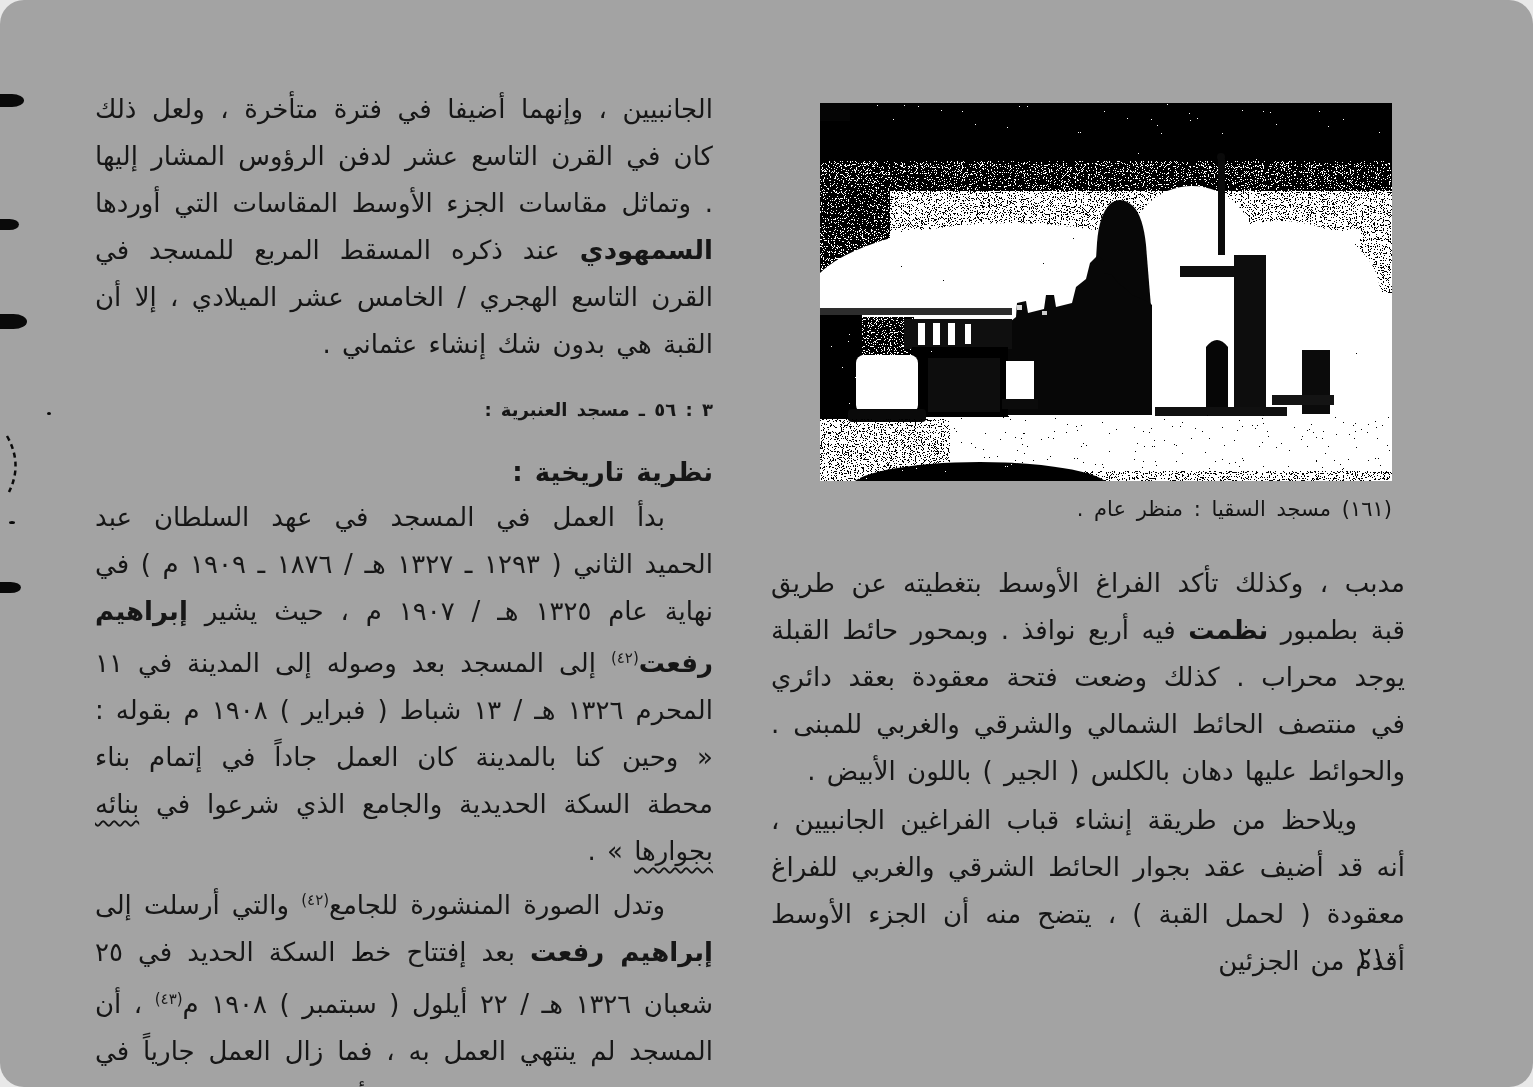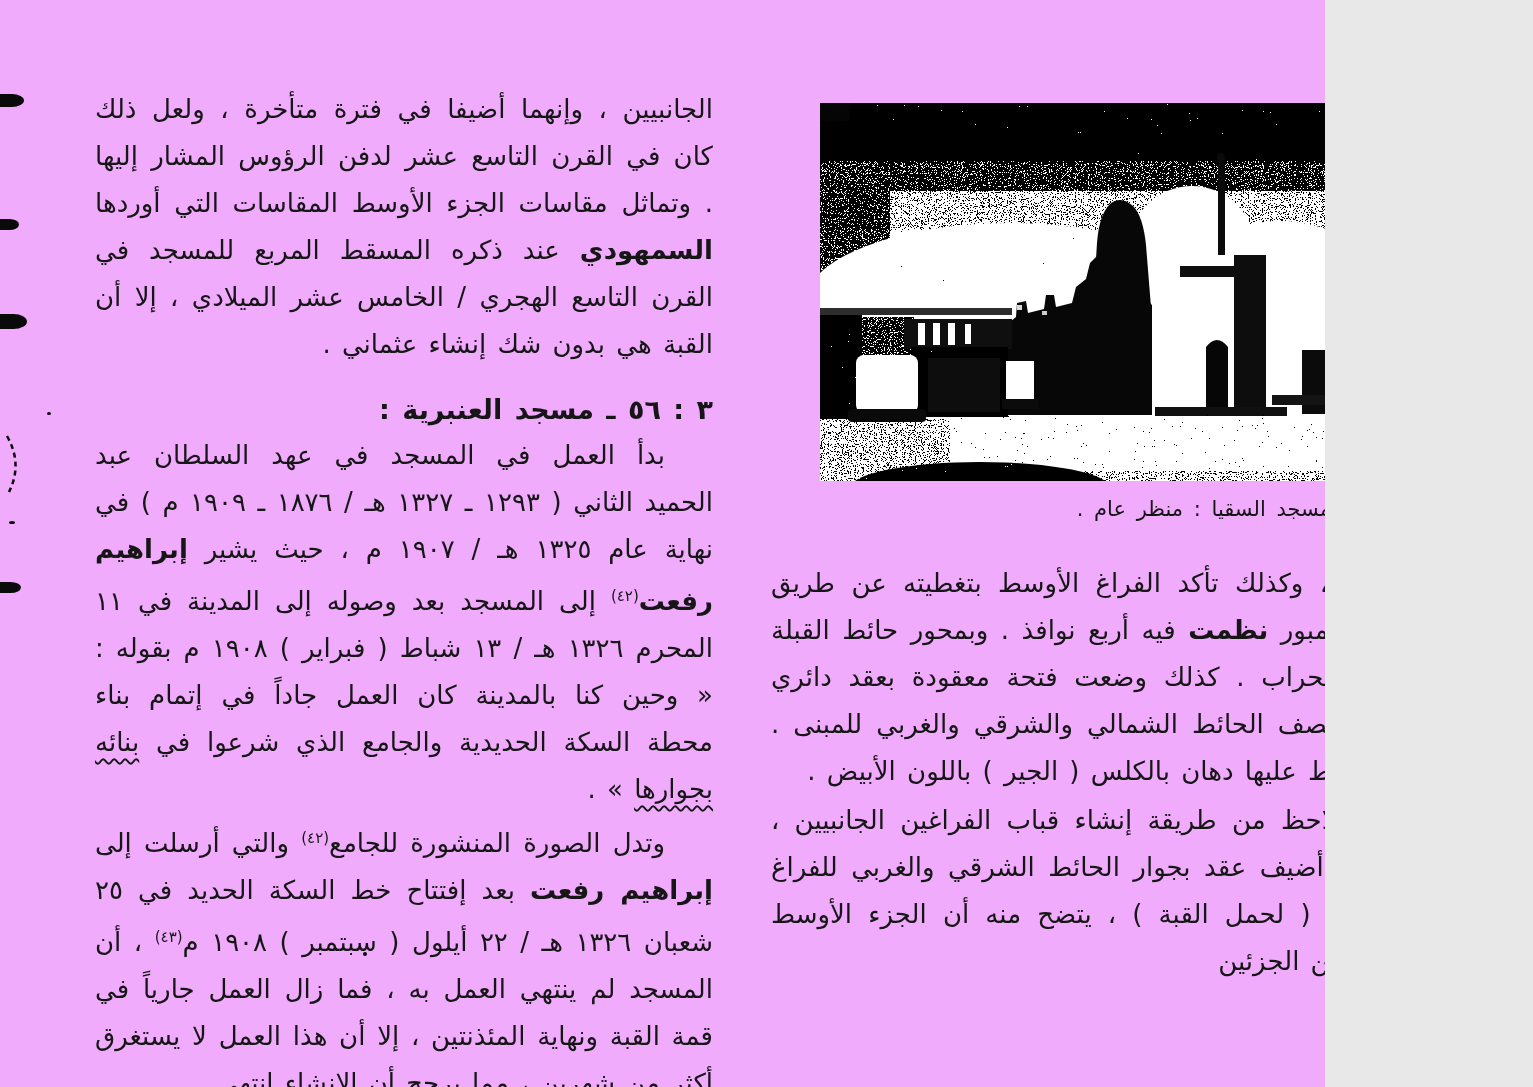--- a/index.html
+++ b/index.html
@@ -1,30 +1,30 @@
 <!DOCTYPE html>
 <html lang="ar"><head>
 <meta charset="utf-8">
 <style>
   html,body{margin:0;padding:0;background:#e8e8e8;}
   .sheet{
-    position:relative;width:1325px;height:1087px;background:#f0abfc;
-    overflow:hidden;font-family:"DejaVu Sans",sans-serif;color:#161616;
+    position:relative;width:1533px;height:1087px;background:#a3a3a3;
+    overflow:hidden;font-family:"DejaVu Sans",sans-serif;color:#161616;border-radius:24px;
   }
   
   .col{direction:rtl;text-align:justify;text-justify:inter-word;word-spacing:3px;}
   .col-left{position:absolute;left:95px;top:86px;width:618px;}
   .col-right{position:absolute;left:771px;top:560px;width:634px;}
   .para{font-size:26px;line-height:47px;margin:0;}
   .indent{text-indent:48px;}
   .mt1{margin-top:2px;}
   .b{font-weight:700;}
   .sup{font-size:15px;vertical-align:9px;letter-spacing:0;}
   .wavy{text-decoration:underline;text-decoration-style:wavy;text-decoration-thickness:2px;text-underline-offset:7px;}
-  .sect-heading{font-size:27px;font-weight:700;line-height:40px;margin:22px 0 0 0;}
+  .sect-heading{font-size:18px;font-weight:700;line-height:40px;margin:22px 0 0 0;}
   .sub-heading{font-size:26px;font-weight:700;line-height:40px;margin:22px 0 0 0;}
   
   .photo{position:absolute;left:820px;top:103px;width:572px;height:378px;background:#fff;}
   .caption{
     position:absolute;left:820px;top:492px;width:572px;direction:rtl;
     text-align:right;font-size:21px;line-height:34px;color:#141414;word-spacing:4px;
   }
   
   .pagenum{position:absolute;left:1358px;top:942px;font-size:25px;letter-spacing:3px;color:#111;}
   
@@ -40,20 +40,21 @@
 </style>
 </head>
 <body>
 
 <div class="sheet">
 
   <div class="col col-left">
     <p class="para"><span>الجانبيين ، وإنهما أضيفا في فترة متأخرة ، ولعل ذلك كان في القرن التاسع عشر لدفن الرؤوس المشار إليها . وتماثل مقاسات الجزء الأوسط المقاسات التي أوردها </span><span class="b">السمهودي</span><span> عند ذكره المسقط المربع للمسجد في القرن التاسع الهجري / الخامس عشر الميلادي ، إلا أن القبة هي بدون شك إنشاء عثماني .</span></p>
 
     <h2 class="sect-heading">٣ : ٥٦ ـ مسجد العنبرية :</h2>
+    <h3 class="sub-heading">نظرية تاريخية :</h3>
 
     <p class="para indent mt1"><span>بدأ العمل في المسجد في عهد السلطان عبد الحميد الثاني ( ١٢٩٣ ـ ١٣٢٧ هـ / ١٨٧٦ ـ ١٩٠٩ م ) في نهاية عام ١٣٢٥ هـ / ١٩٠٧ م ، حيث يشير </span><span class="b">إبراهيم رفعت</span><span class="sup">(٤٢)</span><span> إلى المسجد بعد وصوله إلى المدينة في ١١ المحرم ١٣٢٦ هـ / ١٣ شباط ( فبراير ) ١٩٠٨ م بقوله : « وحين كنا بالمدينة كان العمل جاداً في إتمام بناء محطة السكة الحديدية والجامع الذي شرعوا في </span><span class="wavy">بنائه بجوارها</span><span> » .</span></p>
 
     <p class="para indent mt1"><span>وتدل الصورة المنشورة للجامع</span><span class="sup">(٤٢)</span><span> والتي أرسلت إلى </span><span class="b">إبراهيم رفعت</span><span> بعد إفتتاح خط السكة الحديد في ٢٥ شعبان ١٣٢٦ هـ / ٢٢ أيلول ( سبتمبر ) ١٩٠٨ م</span><span class="sup">(٤٣)</span><span> ، أن المسجد لم ينتهي العمل به ، فما زال العمل جارياً في قمة القبة ونهاية المئذنتين ، إلا أن هذا العمل لا يستغرق أكثر من شهرين ، مما يرجح أن الإنشاء انتهى</span></p>
   </div>
 
   <div class="photo">
     <svg width="572" height="378" viewBox="0 0 572 378" xmlns="http://www.w3.org/2000/svg">
       <defs>
         <filter id="d90" x="0" y="0" width="100%" height="100%">

